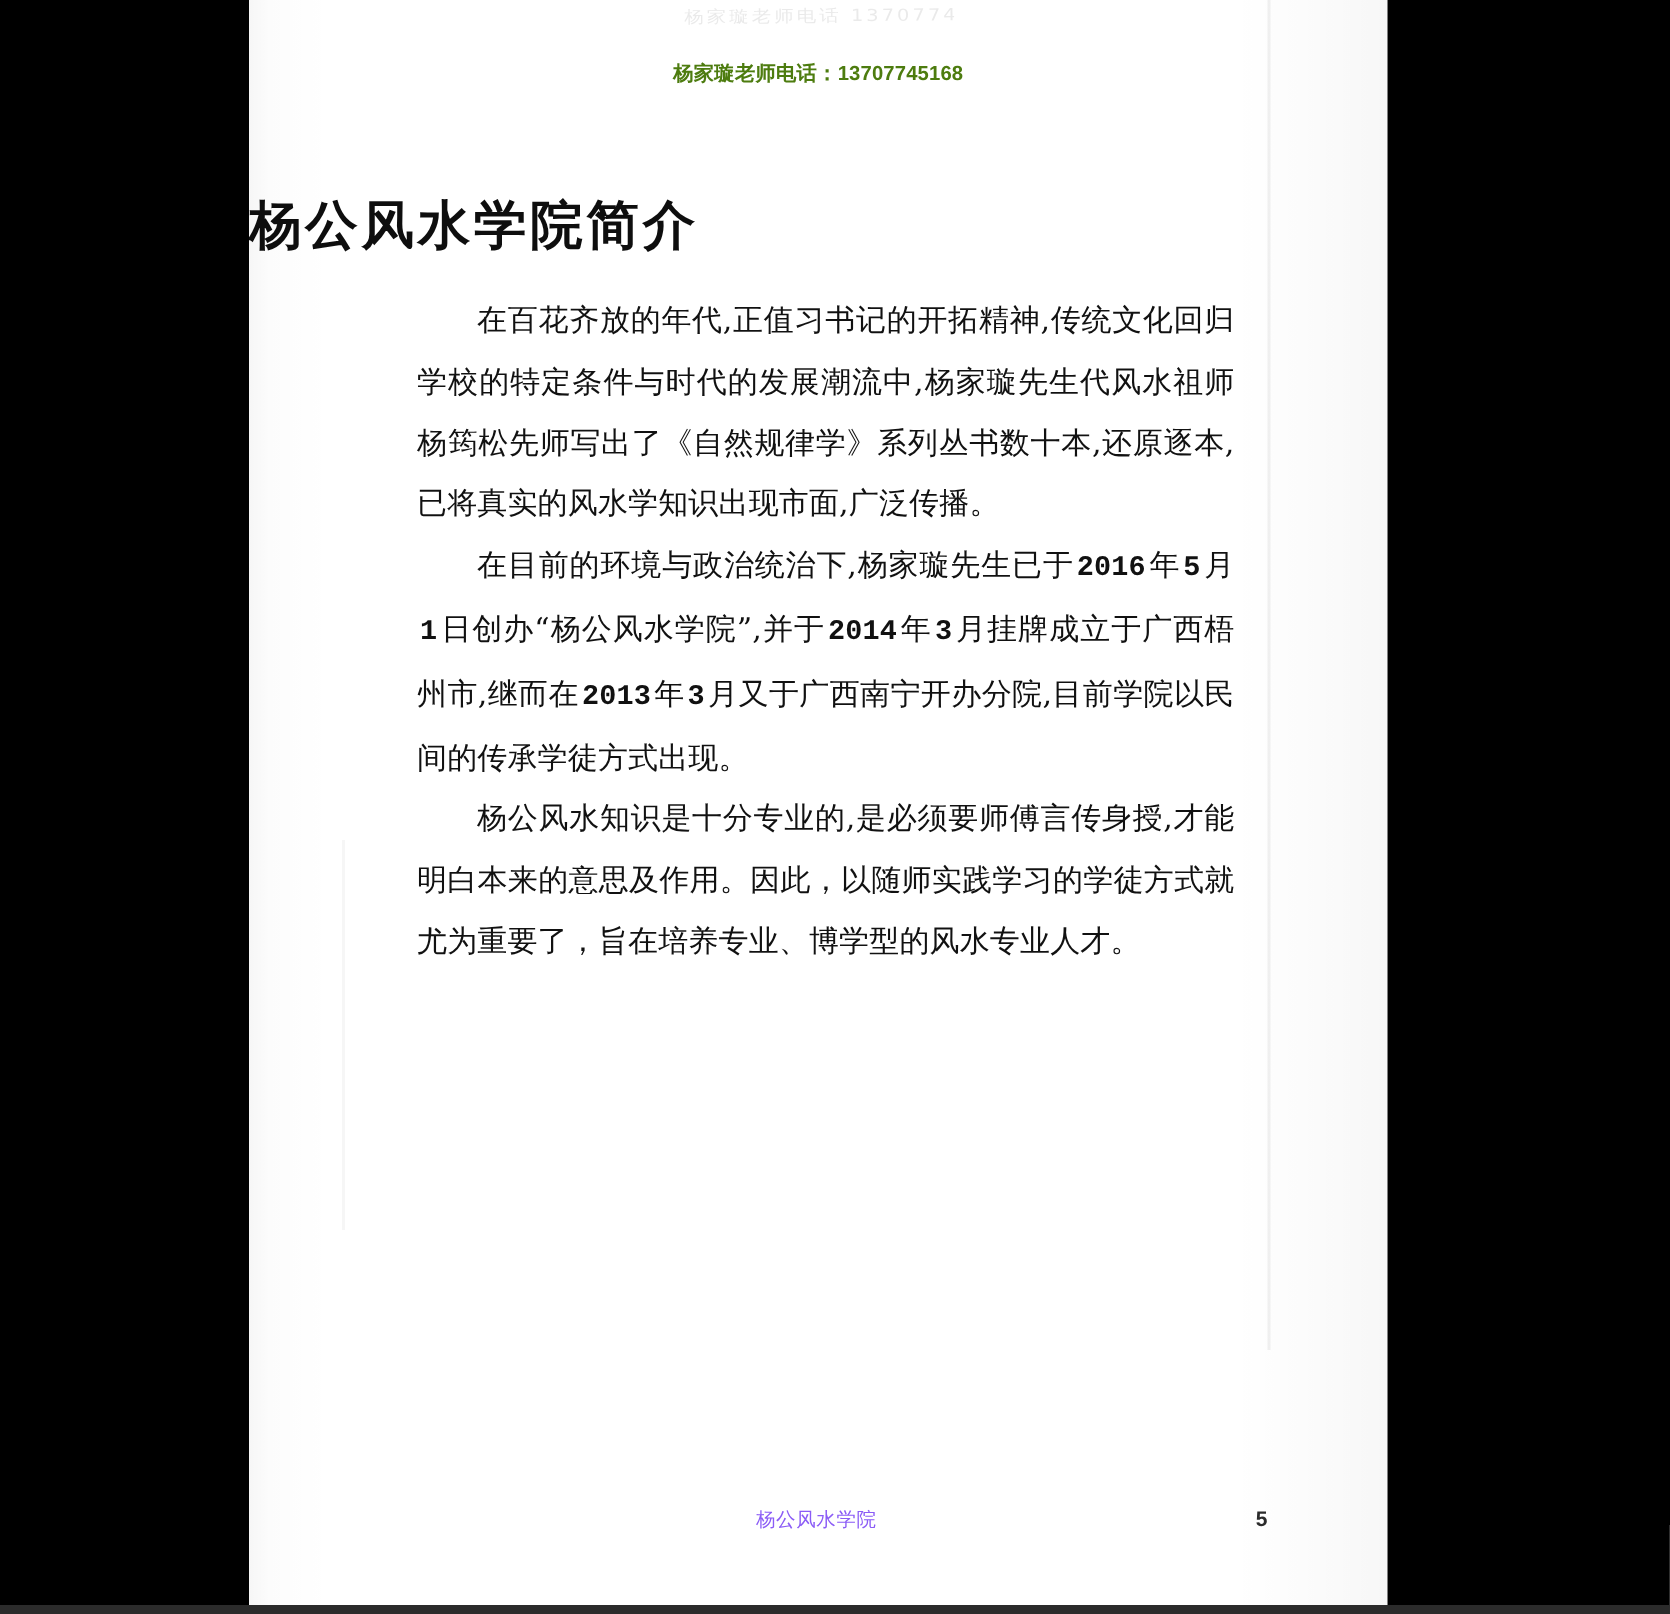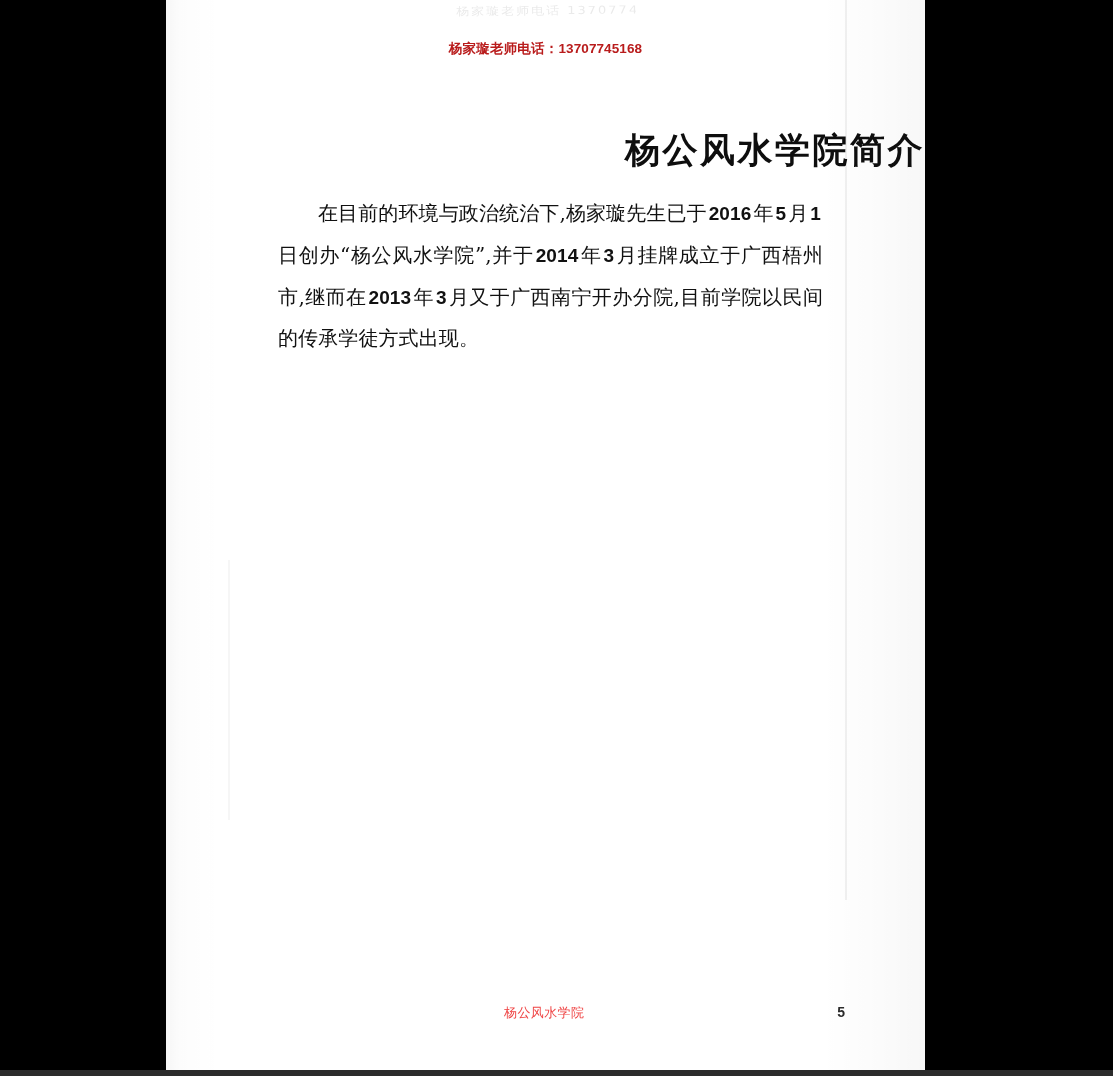--- a/index.html
+++ b/index.html
@@ -97,36 +97,36 @@
   
   #running-header {
     position: absolute;
     left: 0;
     top: 40px;
     width: 759px;
     text-align: center;
     font-family: "DejaVu Sans", sans-serif;
     font-size: 13.5px;
     font-weight: bold;
-    color: #b91c1c;
+    color: #4d7c0f;
     letter-spacing: 0.2px;
   }
   #running-header .phone {
     font-family: "Liberation Sans", sans-serif;
     font-weight: bold;
     letter-spacing: 0.1px;
   }
 
   
   #doc-title {
     position: absolute;
     left: 0;
     top: 104px;
     width: 759px;
-    text-align: right;
+    text-align: left;
     font-family: "DejaVu Serif", serif;
     font-size: 35px;
     font-weight: bold;
     color: #0e0e0e;
     letter-spacing: 2.5px;
   }
 
   
   #body-text {
     position: absolute;
@@ -139,41 +139,41 @@
     color: #111111;
     text-align: justify;
     text-justify: inter-ideograph;
   }
   #body-text p {
     margin: 0;
     text-indent: 2em;
     letter-spacing: 0.1px;
   }
   #body-text p .num {
-    font-family: Liberation Sans, sans-serif;
+    font-family: Liberation Mono, monospace;
     font-weight: bold;
     font-size: 19px;
     padding: 0 2px;
   }
 
   
   #running-footer {
     position: absolute;
     left: 0;
     top: 1004px;
     width: 759px;
     height: 22px;
   }
   #footer-label {
     position: absolute;
     left: 338px;
     top: 0;
     font-family: "DejaVu Sans", sans-serif;
     font-size: 13px;
-    color: #ef4444;
+    color: #8b5cf6;
     letter-spacing: 0.4px;
     white-space: nowrap;
   }
   #footer-page-number {
     position: absolute;
     right: 80px;
     top: 0;
     font-family: "Liberation Sans", sans-serif;
     font-size: 14px;
     font-weight: bold;
@@ -193,21 +193,23 @@
 
     <div id="bleed-through">杨家璇老师电话 13707745168</div>
 
     <div id="running-header">
       <span>杨家璇老师电话：</span><span class="phone">13707745168</span>
     </div>
 
     <h1 id="doc-title">杨公风水学院简介</h1>
 
     <div id="body-text">
+        <p>在百花齐放的年代,正值习书记的开拓精神,传统文化回归学校的特定条件与时代的发展潮流中,杨家璇先生代风水祖师杨筠松先师写出了《自然规律学》系列丛书数十本,还原逐本,已将真实的风水学知识出现市面,广泛传播。</p>
         <p>在目前的环境与政治统治下,杨家璇先生已于<span class="num">2016</span>年<span class="num">5</span>月<span class="num">1</span>日创办“杨公风水学院”,并于<span class="num">2014</span>年<span class="num">3</span>月挂牌成立于广西梧州市,继而在<span class="num">2013</span>年<span class="num">3</span>月又于广西南宁开办分院,目前学院以民间的传承学徒方式出现。</p>
+        <p>杨公风水知识是十分专业的,是必须要师傅言传身授,才能明白本来的意思及作用。因此，以随师实践学习的学徒方式就尤为重要了，旨在培养专业、博学型的风水专业人才。</p>
       </div>
 
     <div id="running-footer">
       <span id="footer-label">杨公风水学院</span>
       <span id="footer-page-number">5</span>
     </div>
 
   </div>
 
   <div id="bottom-strip"></div>

